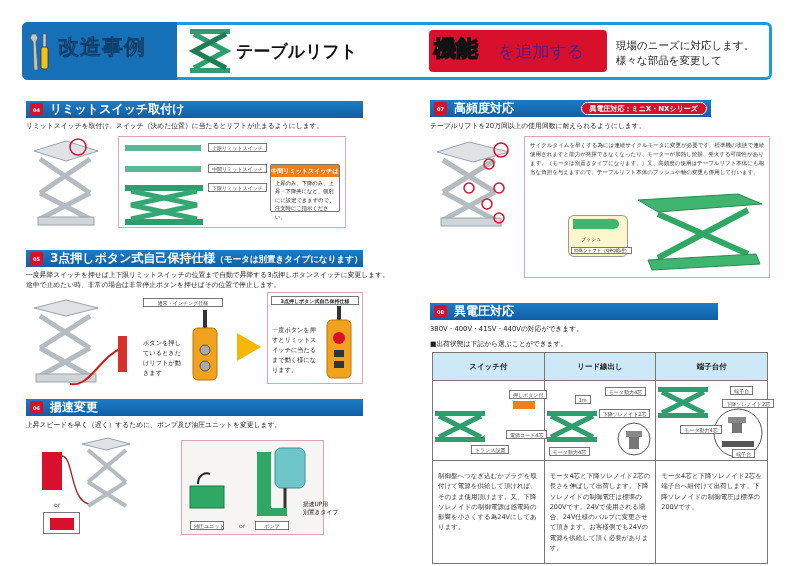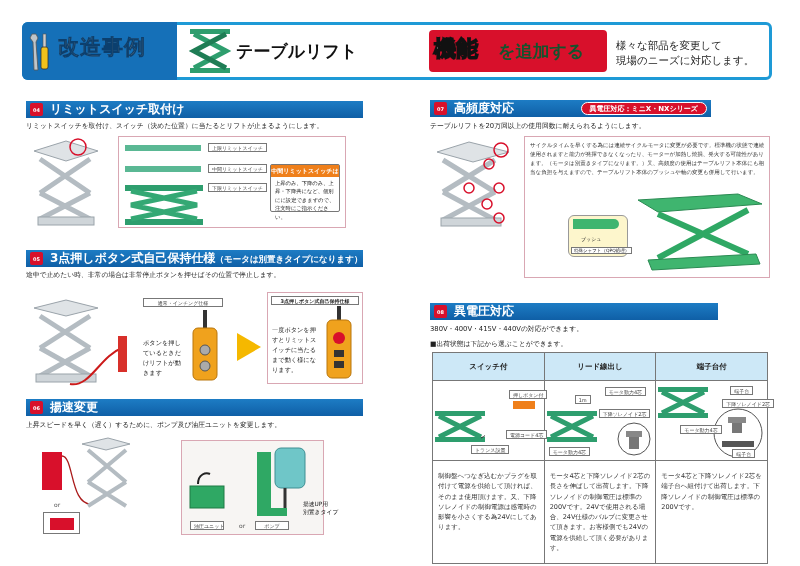--- a/index.html
+++ b/index.html
@@ -5,21 +5,21 @@
 *{box-sizing:border-box;margin:0;padding:0}
 body{width:800px;height:566px;background:#fff;font-family:"DejaVu Sans",sans-serif;color:#222;position:relative;overflow:hidden;font-size:6px}
 .abs{position:absolute}
 
 .hdr{left:22px;top:22px;width:750px;height:58px;border:3px solid #1e9ad6;border-radius:6px;background:#fff}
 .hdr-blue{left:22px;top:22px;width:155px;height:58px;background:#1570b8;border-radius:6px 0 0 6px}
 .hdr-title{left:58px;top:33px;font-size:21px;font-weight:bold;color:#737373;letter-spacing:1px;-webkit-text-stroke:0.5px #0b3f6e}
 .hdr-sub{left:236px;top:40px;font-size:17px;font-weight:bold;color:#111}
 .hdr-red{left:429px;top:30px;width:178px;height:42px;background:#d8102b;border-radius:4px}
 .hdr-red-t1{left:434px;top:34px;font-size:22px;font-weight:bold;color:#fff;-webkit-text-stroke:1.5px #111}
-.hdr-red-t2{left:498px;top:40px;font-size:17px;font-weight:bold;color:#14532d}
+.hdr-red-t2{left:498px;top:40px;font-size:17px;font-weight:normal;color:#4c1d95}
 .hdr-desc{left:616px;top:38px;font-size:10.5px;line-height:15px;color:#222}
 
 .sec{height:17px;background:linear-gradient(#1d7cc4,#0f5fa6);color:#fff;font-weight:bold;font-size:12px;padding-left:24px;line-height:17px}
 .badge{width:13px;height:13px;background:#d8102b;border-radius:2px;top:2px;left:4px;color:#fff;font-size:5px;text-align:center;line-height:14px}
 .sec .small{font-size:8.5px}
 .desc{font-size:6.8px;color:#222;line-height:10px}
 .pinkbox{border:1.2px solid #d9a7b3;background:#fff}
 .lbl{border:1px solid #777;background:#fff;font-size:5px;color:#444;padding:0 3px;height:9px;line-height:8px;white-space:nowrap}
 .greenbar{background:#5ab894;height:6px}
 .orange-note-h{background:#ef7f1a;color:#fff;font-weight:bold;font-size:6px;text-align:center;height:12px;line-height:12px}
@@ -45,22 +45,22 @@
   <rect x="2" y="3" width="40" height="5" fill="#2e9e6e"></rect>
   <rect x="2" y="42" width="40" height="5" fill="#2e9e6e"></rect>
   <path d="M6 8 L38 25 L6 42" stroke="#2e9e6e" stroke-width="5" fill="none"></path>
   <path d="M38 8 L6 25 L38 42" stroke="#1f7d55" stroke-width="5" fill="none"></path>
 </svg>
 <div class="abs hdr-sub">テーブルリフト</div>
 <div class="abs hdr-red"></div>
 <div class="abs hdr-red-t1">機能</div>
 <div class="abs hdr-red-t2">を追加する</div>
 <div class="abs hdr-desc">
+  <div>現場のニーズに対応します。</div>
   <div>様々な部品を変更して</div>
-  <div>現場のニーズに対応します。</div>
 </div>
 
 <div class="abs sec" style="left:26px;top:101px;width:337px">
   <div class="abs badge">04</div>
   <span>リミットスイッチ取付け</span>
 </div>
 <div class="abs desc" style="left:26px;top:121px">リミットスイッチを取付け、スイッチ（決めた位置）に当たるとリフトが止まるようにします。</div>
 <svg class="abs" style="left:30px;top:137px" width="70" height="92">
   <path d="M4 14 L36 4 L68 14 L36 24 Z" fill="#dfe3e6" stroke="#9aa3aa"></path>
   <path d="M10 22 L60 56 M60 22 L10 56 M10 56 L60 82 M60 56 L10 82" stroke="#b4bcc2" stroke-width="5"></path>
@@ -81,20 +81,21 @@
 <div class="abs orange-note" style="left:270px;top:164px;width:70px;height:48px">
   <div class="orange-note-h">中間リミットスイッチは</div>
   <div class="note-body" style="font-size:5.3px;line-height:8.4px;padding:2px 4px">上昇のみ、下降のみ、上昇・下降共になど、個別にに設定できますので、注文時にご指示ください。</div>
 </div>
 
 <div class="abs sec" style="left:26px;top:250px;width:337px">
   <div class="abs badge">05</div>
   <span>3点押しボタン式自己保持仕様</span><span class="small">（モータは別置きタイプになります）</span>
 </div>
 <div class="abs desc" style="left:26px;top:270px;width:370px">
+  <div>一度昇降スイッチを押せば上下限リミットスイッチの位置まで自動で昇降する3点押しボタンスイッチに変更します。</div>
   <div>途中で止めたい時、非常の場合は非常停止ボタンを押せばその位置で停止します。</div>
 </div>
 <svg class="abs" style="left:30px;top:296px" width="100" height="92">
   <path d="M4 12 L36 4 L68 12 L36 20 Z" fill="#dfe3e6" stroke="#9aa3aa"></path>
   <path d="M10 20 L60 52 M60 20 L10 52 M10 52 L60 80 M60 52 L10 80" stroke="#b4bcc2" stroke-width="5"></path>
   <rect x="6" y="78" width="60" height="8" fill="#cfd5d9" stroke="#9aa3aa"></rect>
   <path d="M40 88 C60 92 70 60 92 52" stroke="#cc1a1a" stroke-width="2" fill="none"></path>
   <rect x="88" y="40" width="9" height="36" fill="#d8302a"></rect>
 </svg>
 <div class="abs lbl" style="left:143px;top:298px;width:80px;text-align:center">通常・インチング仕様</div>

